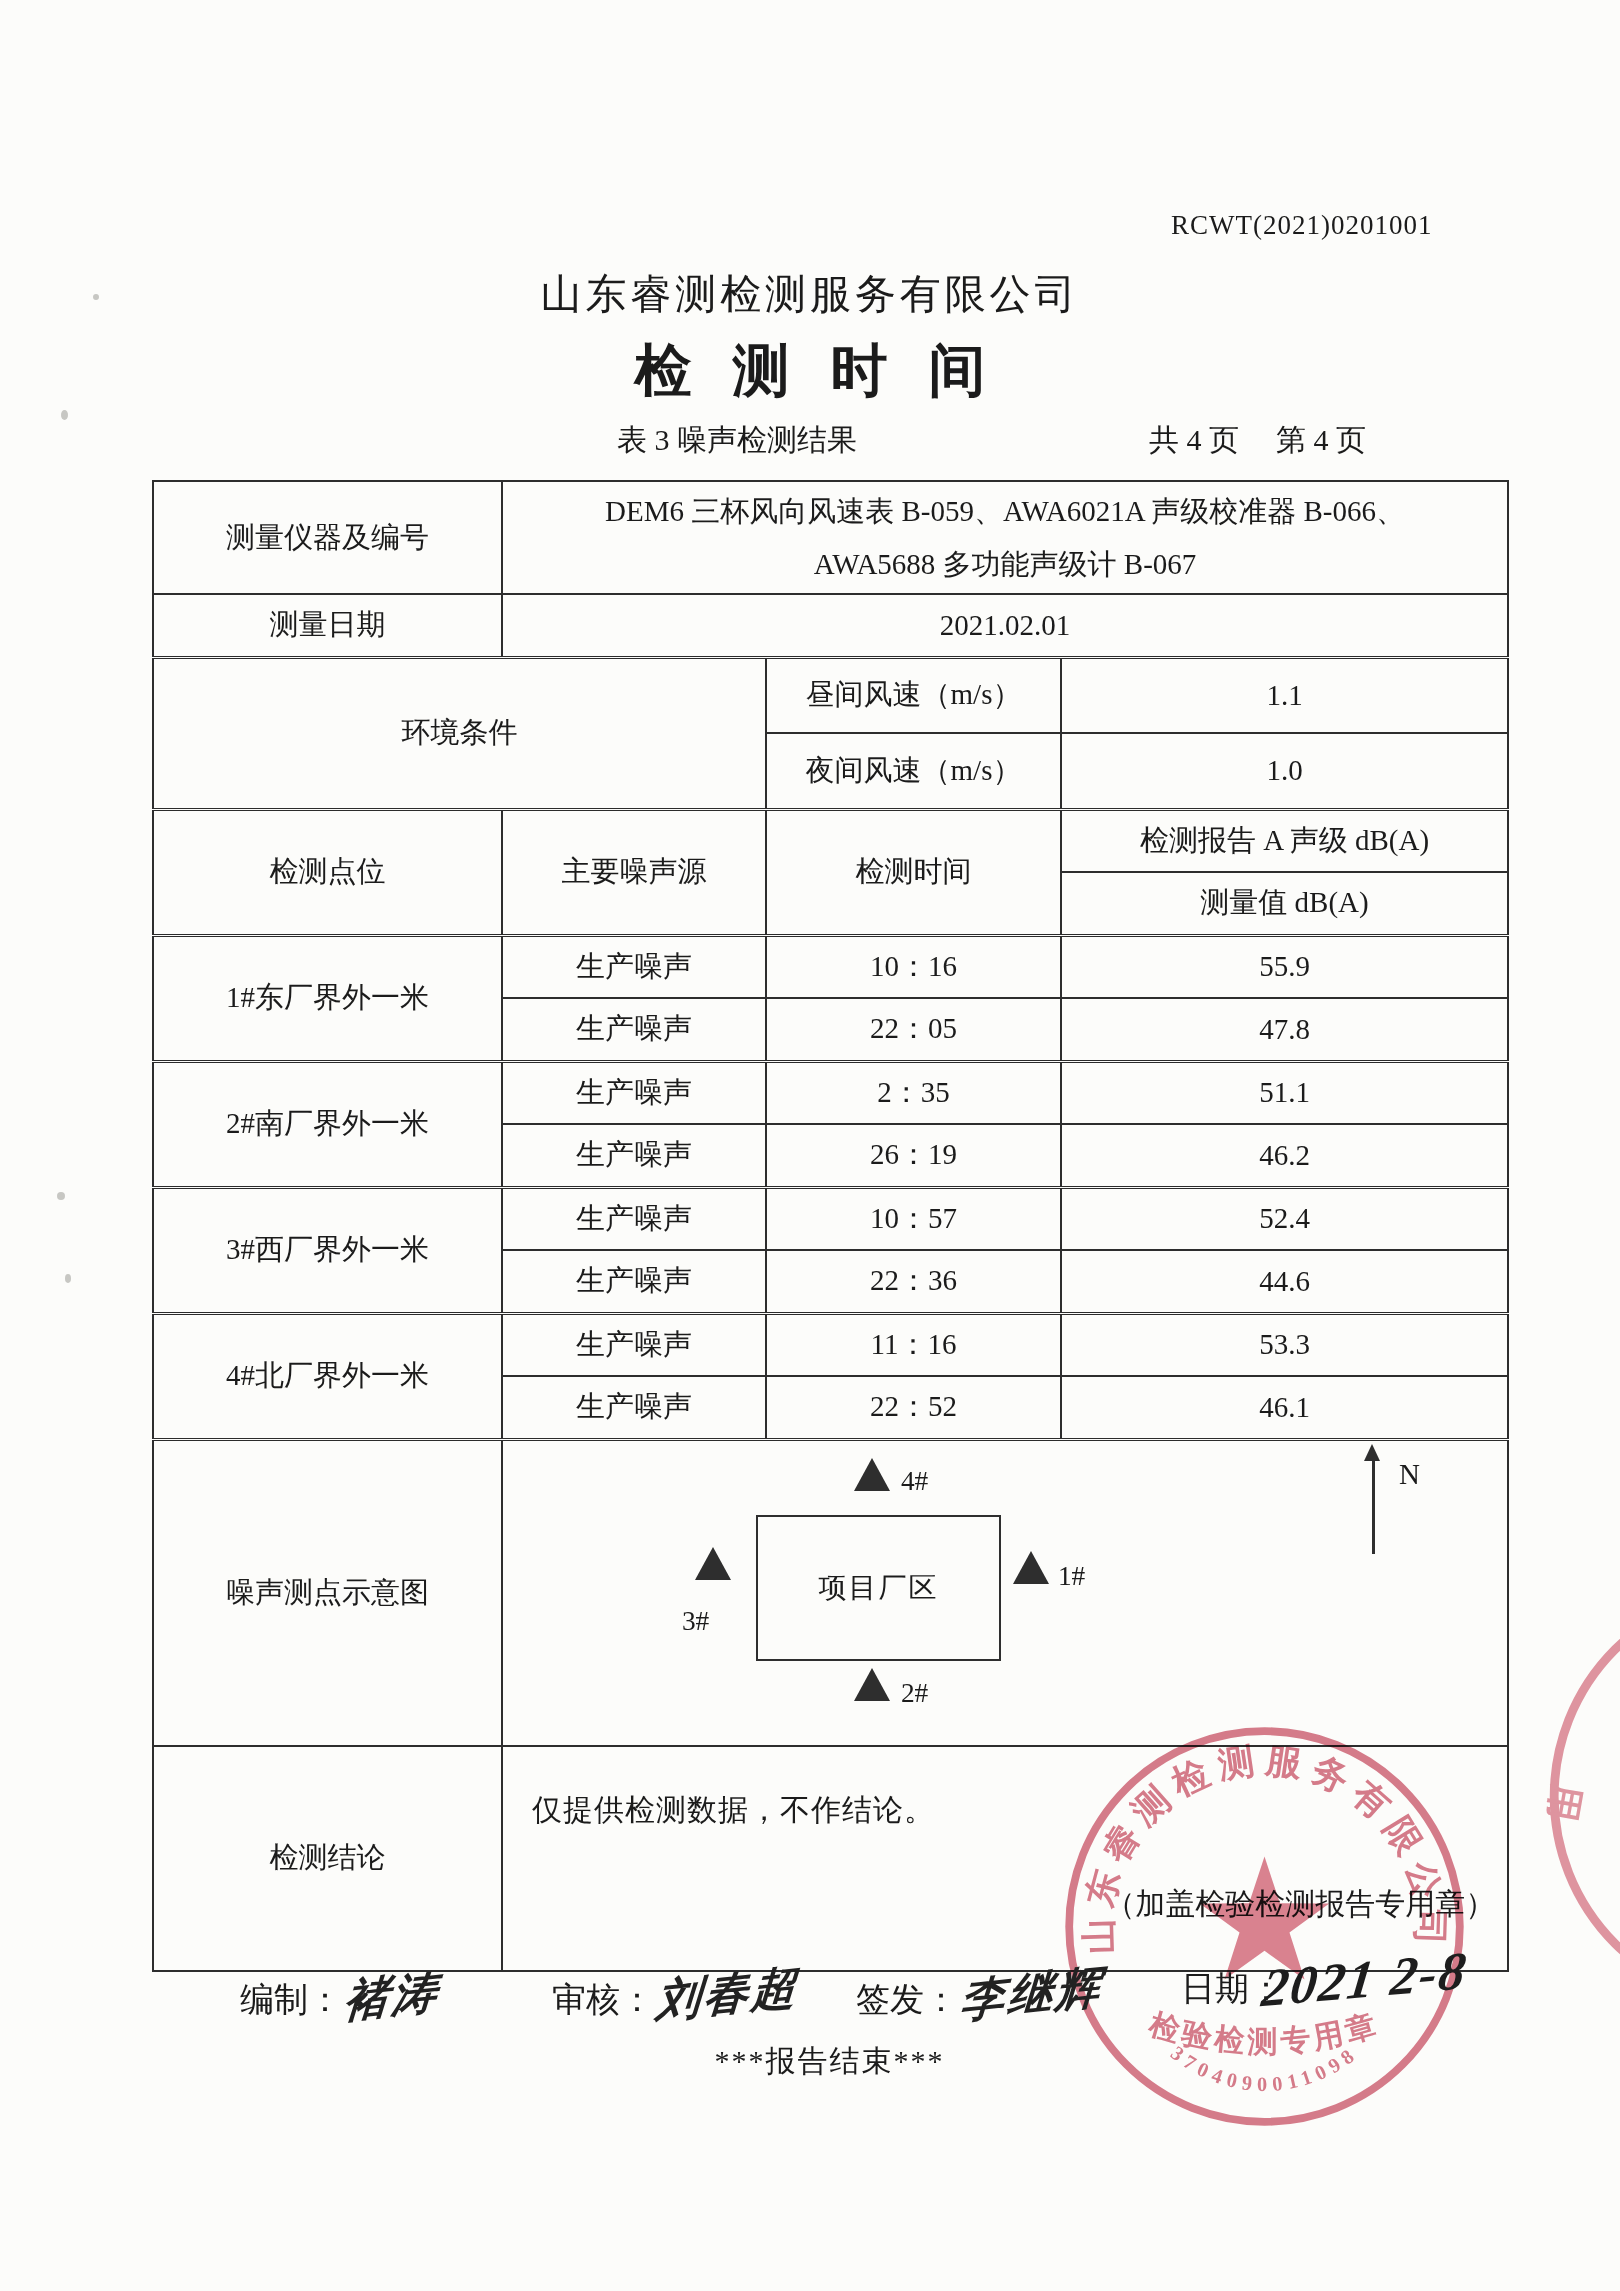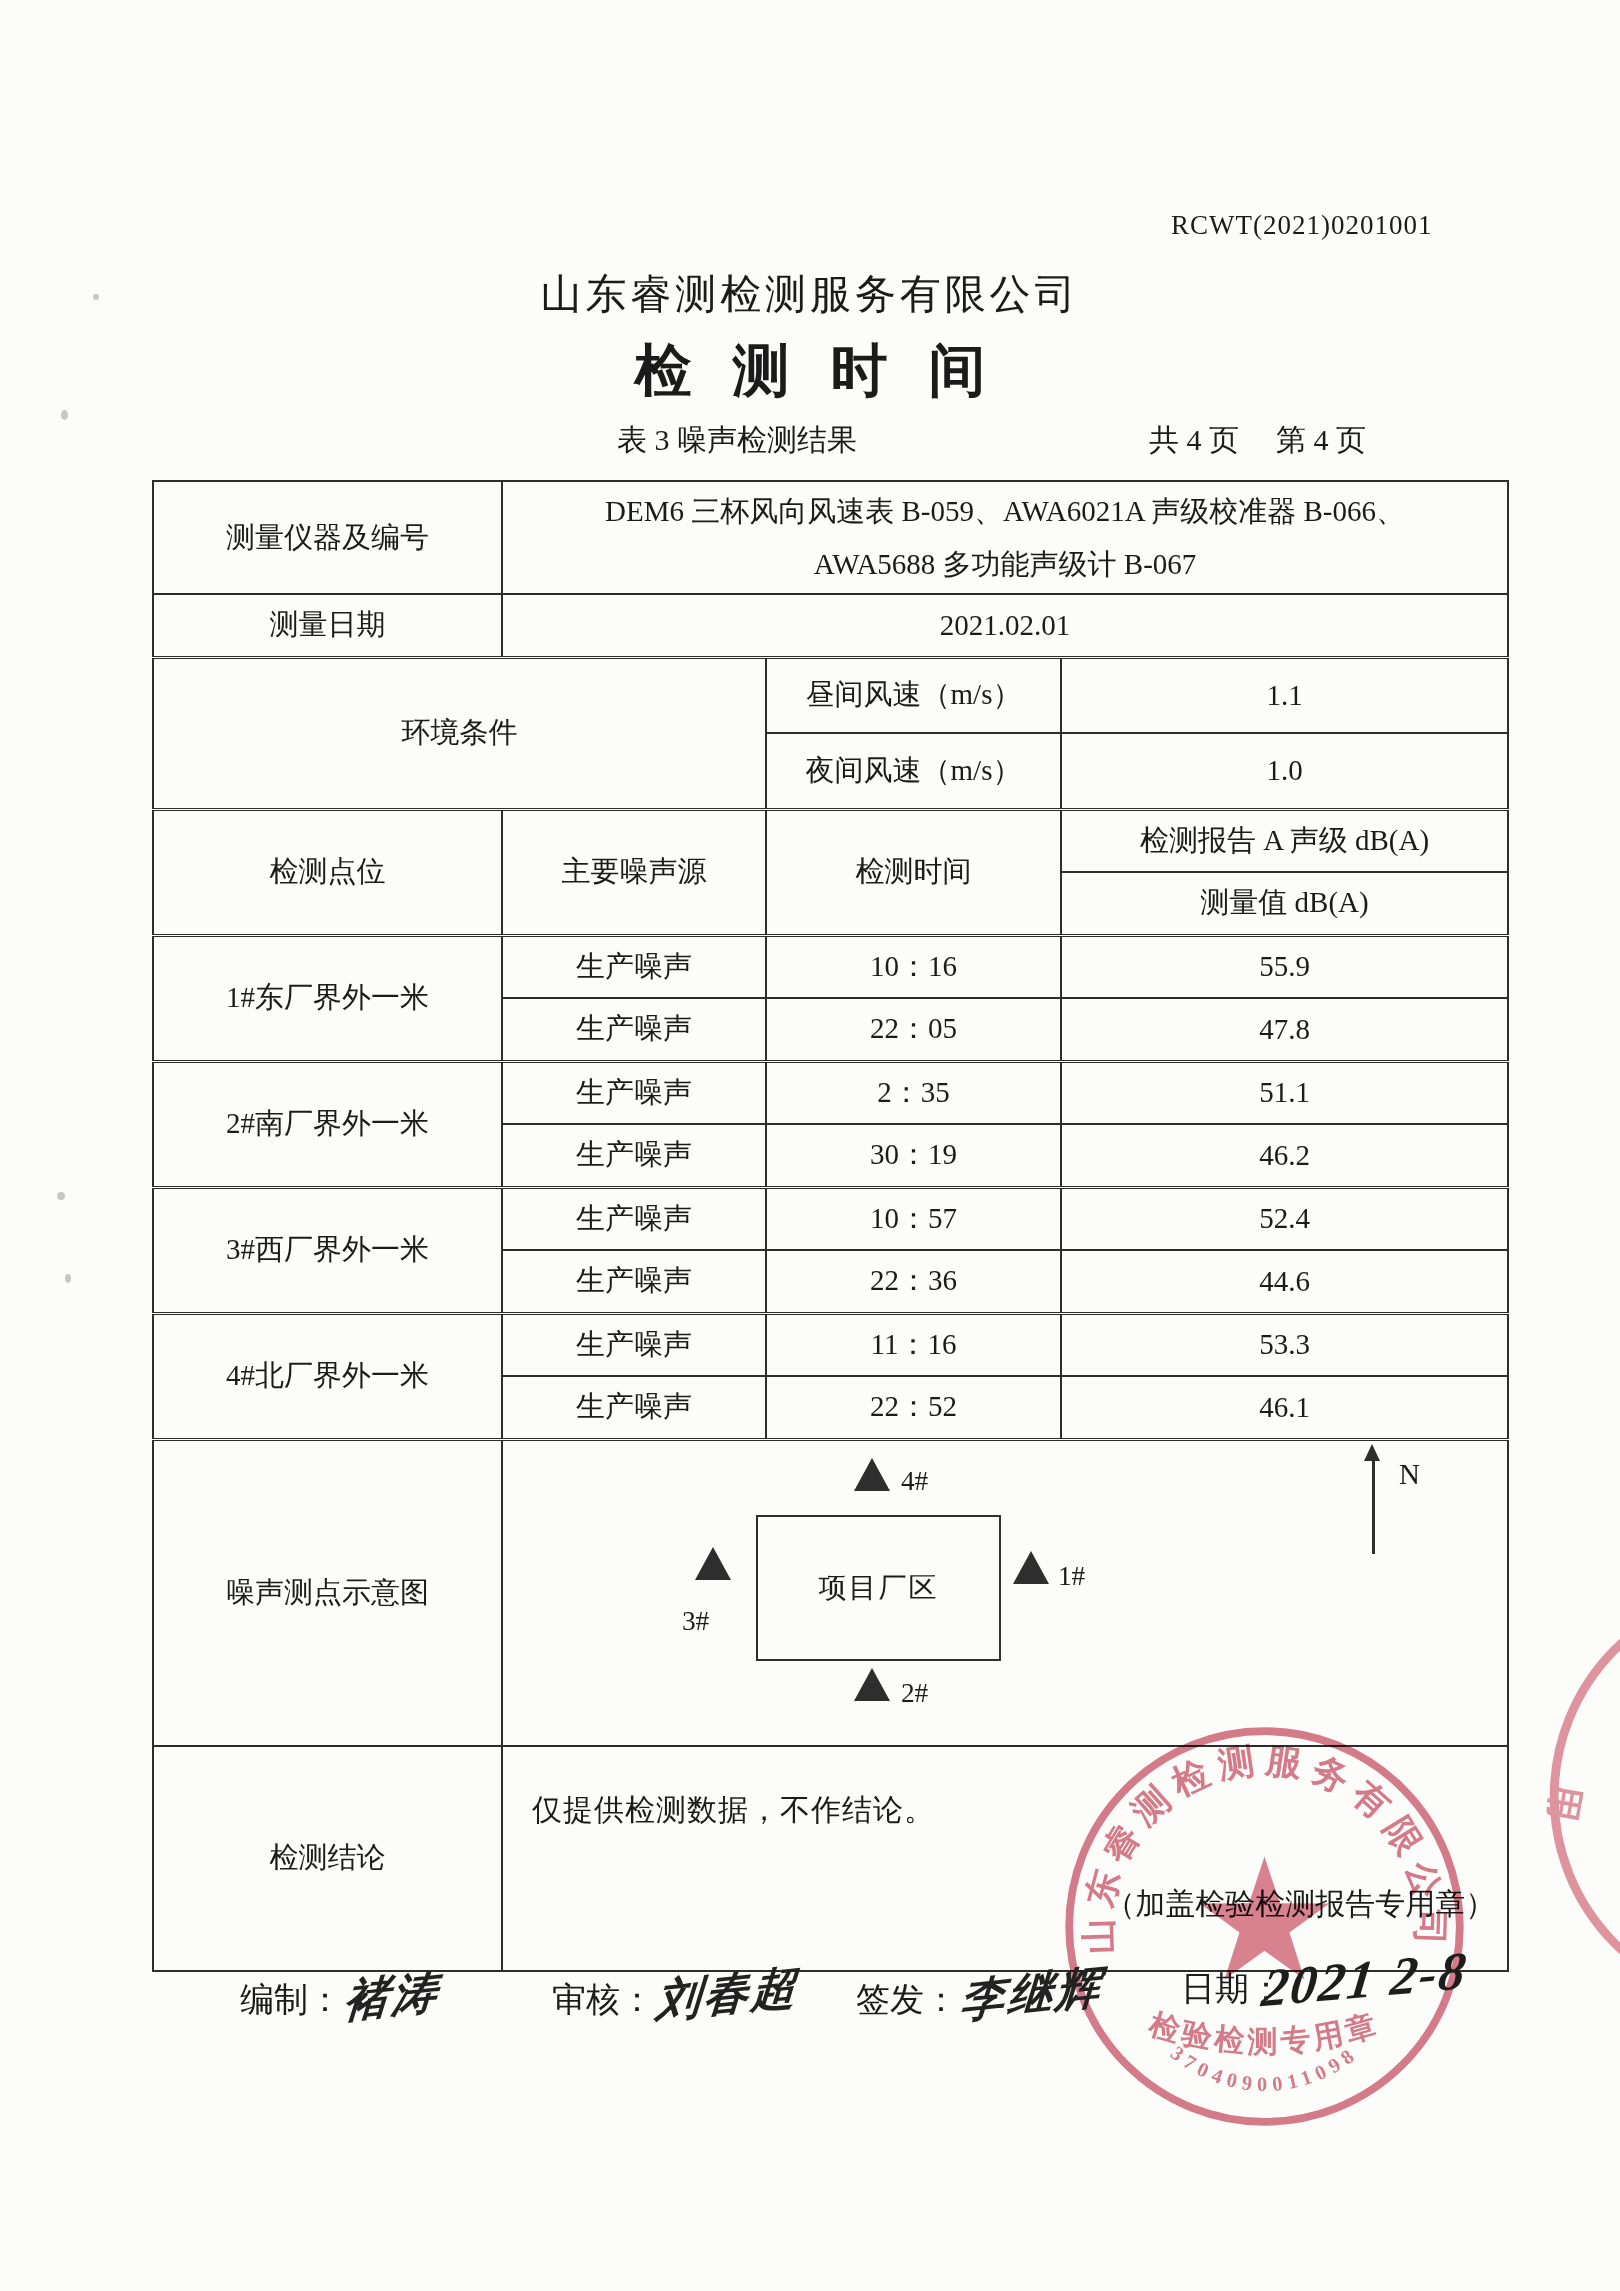--- a/index.html
+++ b/index.html
@@ -135,21 +135,21 @@
         <td>47.8</td>
       </tr>
       <tr class="r-data sep">
         <td rowspan="2">2#南厂界外一米</td>
         <td>生产噪声</td>
         <td>2：35</td>
         <td>51.1</td>
       </tr>
       <tr class="r-data">
         <td>生产噪声</td>
-        <td>30：19</td>
+        <td>26：19</td>
         <td>46.2</td>
       </tr>
       <tr class="r-data sep">
         <td rowspan="2">3#西厂界外一米</td>
         <td>生产噪声</td>
         <td>10：57</td>
         <td>52.4</td>
       </tr>
       <tr class="r-data">
         <td>生产噪声</td>
@@ -233,19 +233,20 @@
     </span>
     <span class="sig-item si-iss">
       <span>签发：</span><span class="hand">李继辉</span>
     </span>
     <span class="sig-item si-date">
       <span>日期：</span>
     </span>
   </div>
   <div class="hand-date">2021 2-8</div>
 
+  <div class="end-text">***报告结束***</div>
 
   <div class="speck" style="left:61px;top:410px;width:6.9px;height:9.8px;"></div>
   <div class="speck" style="left:57px;top:1192px;width:7.8px;height:7.8px;"></div>
   <div class="speck" style="left:65px;top:1274px;width:5.9px;height:8.8px;"></div>
   <div class="speck" style="left:93px;top:294px;width:5.9px;height:5.9px;"></div>
 </div>
 
 
 </body></html>

